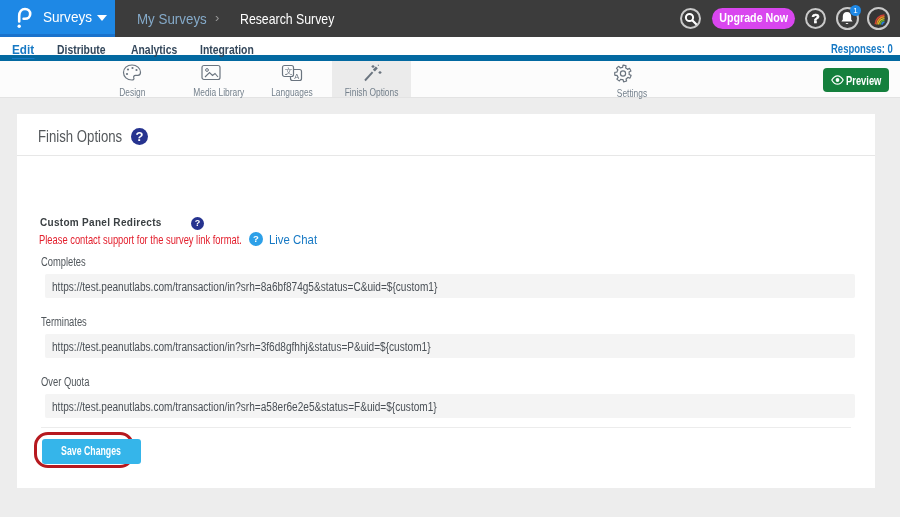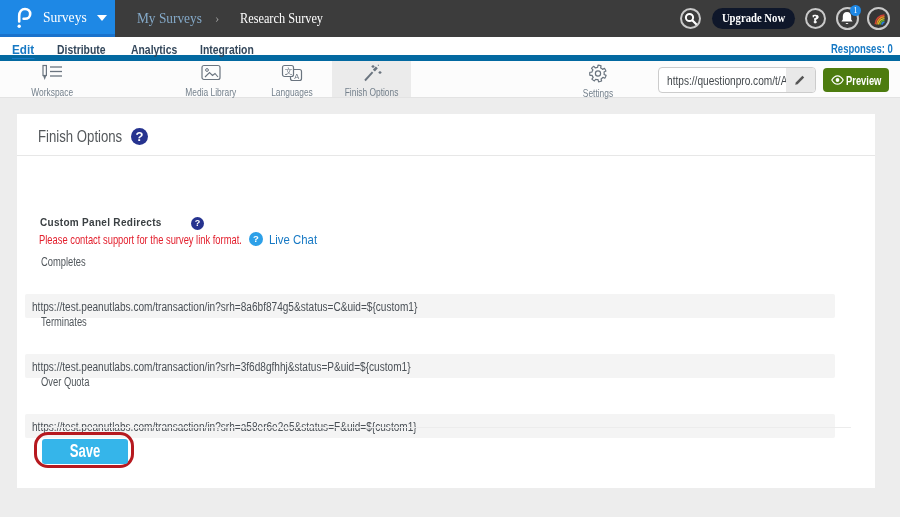--- a/index.html
+++ b/index.html
@@ -1,72 +1,72 @@
 <!DOCTYPE html>
 <html><head>
 <meta charset="utf-8">
 <style>
   * { margin:0; padding:0; box-sizing:border-box; }
   html,body { width:900px; height:517px; overflow:hidden; }
   body { font-family:"Liberation Sans", sans-serif; background:#ededed; position:relative; }
 
   
-  #topbar { position:absolute; left:0; top:0; width:900px; height:37px; background:#3c3c3c;font-family:Liberation Serif, serif; }
+  #topbar { position:absolute; left:0; top:0; width:900px; height:37px; background:#3c3c3c; }
   #logo { position:absolute; left:0; top:0; width:115px; height:37px; background:#1e88e5; border-bottom:3px solid #1a72cc; }
   #logo .sv { position:absolute; left:43px; top:8px; color:#fff; font-size:15.5px; transform:scaleX(.875); transform-origin:0 50%; }
   #crumb-my { position:absolute; left:137px; top:10px; white-space:nowrap; font-size:15px; color:#85aac9; transform:scaleX(.89); transform-origin:0 50%; }
   #crumb-gt { position:absolute; left:215px; top:10px; font-size:13px; color:#9a9a9a; }
   #crumb-rs { position:absolute; left:240px; top:10px; white-space:nowrap; font-size:15px; color:#ffffff; transform:scaleX(.82); transform-origin:0 50%; }
   .circ { position:absolute; border:2px solid #c9c9c9; border-radius:50%; }
-  #upgrade { position:absolute; left:712px; top:8px; width:83px; height:21px; background:#0f172a; border-radius:11px; color:#fff; font-size:12px; font-weight:bold; text-align:center; line-height:21px; }
+  #upgrade { position:absolute; left:712px; top:8px; width:83px; height:21px; background:#d946ef; border-radius:11px; color:#fff; font-size:12px; font-weight:bold; text-align:center; line-height:21px; }
   #upgrade span { display:inline-block; transform:scaleX(.89); }
   #qmark { color:#fff; font-weight:bold; font-size:13.5px; text-align:center; line-height:17.5px; -webkit-text-stroke:0.7px #fff; }
   #badge { position:absolute; left:850px; top:5px; width:11px; height:11px; background:#1e88e5; border-radius:50%; color:#fff; font-size:8px; text-align:center; line-height:11px; }
 
   
   #navrow { position:absolute; left:0; top:37px; width:900px; height:24px; background:#fff; border-bottom:6px solid #0369a1; }
   .nav { position:absolute; top:5px; white-space:nowrap; font-size:13px; font-weight:bold; color:#33475b; transform:scaleX(.8); transform-origin:0 50%; }
   #nav-edit { color:#1779c4; border-bottom:1px solid #1779c4; padding-bottom:1px; transform:scaleX(.9); }
   #responses { position:absolute; left:831px; top:5px; white-space:nowrap; font-size:12.5px; font-weight:bold; color:#1779c4; transform:scaleX(.76); transform-origin:0 50%; }
 
   
   #toolbar { position:absolute; left:0; top:61px; width:900px; height:37px; background:#fcfcfc; border-bottom:1px solid #e3e3e3; }
   .titem { position:absolute; top:0; height:36px; text-align:center; }
   .titem svg { display:block; margin:3px auto 0; }
   .titem .lbl { font-size:10.5px; color:#74808c; display:inline-block; margin-top:1px; transform:scaleX(.8); }
   #t-finish { background:#ebebeb; }
   #urlbox { position:absolute; left:658px; top:6px; width:158px; height:26px; background:#fff; border:1px solid #ccc; border-radius:4px; }
   #urlbox .txt { position:absolute; left:8px; top:6px; font-size:12.5px; color:#43484c; white-space:nowrap; transform:scaleX(.81); transform-origin:0 50%; }
   #urlbox .pen { position:absolute; right:0; top:0; width:29px; height:24px; background:#e9e9e9; border-radius:0 3px 3px 0; }
-  #preview { position:absolute; left:823px; top:7px; width:66px; height:24px; background:#4d7c0f; border-radius:4px; color:#fff; }
+  #preview { position:absolute; left:823px; top:7px; width:66px; height:24px; background:#15803d; border-radius:4px; color:#fff; }
   #preview span { position:absolute; left:23px; top:5px; font-size:13px; font-weight:bold; transform:scaleX(.72); transform-origin:0 50%; }
 
   
   #card { position:absolute; left:17px; top:114px; width:858px; height:374px; background:#fff; }
   #card h1 { position:absolute; left:21px; top:13px; white-space:nowrap; font-size:17px; font-weight:normal; color:#54585b; transform:scaleX(.775); transform-origin:0 50%; }
   #hq { position:absolute; left:114px; top:14px; width:17px; height:17px; border-radius:50%; background:#26338f; color:#fff; font-size:13px; font-weight:bold; text-align:center; line-height:17px; }
   #hline { position:absolute; left:0; top:41px; width:858px; border-top:1px solid #e7e7e7; }
 
   #dropdown { position:absolute; left:24px; top:67px; width:188px; height:22px; background:#efefef; border-radius:3px; }
   #dropdown .dtx { position:absolute; left:8px; top:3.5px; font-size:12.5px; color:#3b4043; transform:scaleX(.76); transform-origin:0 50%; }
   #dropdown .caret { position:absolute; right:10px; top:9px; width:0; height:0; border-left:4px solid transparent; border-right:4px solid transparent; border-top:4.5px solid #333; }
 
   #cpr { position:absolute; left:23px; top:103px; white-space:nowrap; font-size:10px; font-weight:bold; letter-spacing:0.3px; color:#3b4043; }
   #cprq { position:absolute; left:174px; top:103px; width:13px; height:13px; border-radius:50%; background:#26338f; color:#fff; font-size:9px; font-weight:bold; text-align:center; line-height:13px; }
   #redline { position:absolute; left:22px; top:118px; white-space:nowrap; font-size:13px; color:#e3202e; transform:scaleX(.72); transform-origin:0 50%; }
   #lcq { position:absolute; left:232px; top:118px; width:14px; height:14px; border-radius:50%; background:#2da0e8; color:#fff; font-size:9.5px; font-weight:bold; text-align:center; line-height:14px; }
   #livechat { position:absolute; left:252px; top:118px; white-space:nowrap; font-size:13px; color:#1779c4; transform:scaleX(.875); transform-origin:0 50%; }
 
   .flabel { position:absolute; left:24px; white-space:nowrap; font-size:12px; color:#50565b; transform:scaleX(.78); transform-origin:0 50%; }
-  .finput { position:absolute; left:8px; width:810px; height:24px; background:#f4f4f4; border-radius:2px;margin-top:20px; }
+  .finput { position:absolute; left:28px; width:810px; height:24px; background:#f4f4f4; border-radius:2px; }
   .finput span { position:absolute; left:7px; top:5.5px; font-size:12px; color:#4a5056; white-space:nowrap; transform:scaleX(.84); transform-origin:0 50%; }
 
   #hr2 { position:absolute; left:24px; top:313px; width:810px; border-top:1px solid #ececec; }
   #redbox { position:absolute; left:17px; top:318px; width:100px; height:36px; border:3px solid #b6191f; border-radius:14px; }
-  #savebtn { position:absolute; left:25px; top:325px; width:86px; height:25px; background:#35b5ea; border-radius:3px; color:#fff; font-size:18px; font-weight:bold; text-align:center; line-height:25px; }
+  #savebtn { position:absolute; left:25px; top:325px; width:99px; height:25px; background:#35b5ea; border-radius:3px; color:#fff; font-size:12px; font-weight:bold; text-align:center; line-height:25px; }
   #savebtn span { display:inline-block; transform:scaleX(.73); }
 </style>
 </head>
 <body>
 
 <div id="topbar">
   <div id="logo">
     <svg style="position:absolute;left:16px;top:7px" width="16" height="22" viewBox="0 0 16 22">
       <path d="M3.2 14.5 L3.2 9 C3.2 4.5 5.8 2 9 2 C12.2 2 14.2 4.3 14.2 7 C14.2 9.8 12 11.8 9 11.8 L7.6 11.8" fill="none" stroke="#fff" stroke-width="2.6" stroke-linecap="round"></path>
       <circle cx="3.2" cy="19.2" r="1.7" fill="#fff"></circle>
@@ -103,31 +103,31 @@
 
 <div id="navrow">
   <span class="nav" id="nav-edit" style="left:12px;">Edit</span>
   <span class="nav" style="left:57px;">Distribute</span>
   <span class="nav" style="left:131px;">Analytics</span>
   <span class="nav" style="left:200px;">Integration</span>
   <span id="responses">Responses: 0</span>
 </div>
 
 <div id="toolbar">
-  <div class="titem" style="left:17px;width:70px;">
-    <svg width="30" height="18" viewBox="0 0 30 18">
-      <rect x="6" y="1.5" width="3.4" height="10" fill="none" stroke="#6a747f" stroke-width="1.2"></rect>
-      <path d="M6 11.5 L7.7 16 L9.4 11.5 Z" fill="#6a747f"></path>
-      <line x1="13" y1="3" x2="25" y2="3" stroke="#6a747f" stroke-width="1.3"></line>
-      <line x1="13" y1="7.5" x2="25" y2="7.5" stroke="#6a747f" stroke-width="1.3"></line>
-      <line x1="13" y1="12" x2="25" y2="12" stroke="#6a747f" stroke-width="1.3"></line>
-    </svg>
-    <span class="lbl">Workspace</span>
-  </div>
-  <div class="titem" style="left:171px;width:80px;">
+  <div class="titem" style="left:103px;width:58px;">
+    <svg width="20" height="18" viewBox="0 0 20 18">
+      <path d="M10 1 C5 1 1.5 4.3 1.5 8.5 C1.5 12.7 5 16 10 16 C11.6 16 12.3 15 11.8 13.8 C11.3 12.5 12 11.3 13.5 11.3 L16 11.3 C17.5 11.3 18.5 10.2 18.5 8.3 C18.5 4.2 14.7 1 10 1 Z" fill="none" stroke="#6a747f" stroke-width="1.2"></path>
+      <circle cx="6" cy="5.5" r="1.1" fill="#6a747f"></circle>
+      <circle cx="10.5" cy="4" r="1.1" fill="#6a747f"></circle>
+      <circle cx="14.5" cy="6" r="1.1" fill="#6a747f"></circle>
+      <circle cx="5" cy="10" r="1.1" fill="#6a747f"></circle>
+    </svg>
+    <span class="lbl">Design</span>
+  </div>
+  <div class="titem" style="left:171px;width:80px;text-align:right;">
     <svg width="22" height="18" viewBox="0 0 22 18">
       <rect x="2" y="1.5" width="18" height="14" rx="2" fill="none" stroke="#6a747f" stroke-width="1.2"></rect>
       <circle cx="7" cy="6" r="1.4" fill="none" stroke="#6a747f" stroke-width="1"></circle>
       <path d="M5 13 L9.5 8.5 L12.5 11.5 L15 9.5 L18 13" fill="none" stroke="#6a747f" stroke-width="1.1"></path>
     </svg>
     <span class="lbl">Media Library</span>
   </div>
   <div class="titem" style="left:262px;width:60px;">
     <svg width="22" height="18" viewBox="0 0 22 18">
       <rect x="9.5" y="5.5" width="11" height="11" rx="2" fill="none" stroke="#6a747f" stroke-width="1.2"></rect>
@@ -142,35 +142,28 @@
       <line x1="4" y1="16.5" x2="11.6" y2="8.1" stroke="#6a747f" stroke-width="1.9"></line>
       <line x1="12.9" y1="6.6" x2="15.8" y2="3.4" stroke="#6a747f" stroke-width="2.8"></line>
       <line x1="17.5" y1="8.5" x2="20.5" y2="8.5" stroke="#6a747f" stroke-width="1.2"></line>
       <line x1="19" y1="7" x2="19" y2="10" stroke="#6a747f" stroke-width="1.2"></line>
       <line x1="10.5" y1="2.5" x2="13.5" y2="2.5" stroke="#6a747f" stroke-width="1.2"></line>
       <line x1="12" y1="1" x2="12" y2="4" stroke="#6a747f" stroke-width="1.2"></line>
       <line x1="16.8" y1="1.2" x2="18" y2="1.2" stroke="#6a747f" stroke-width="1.1"></line>
     </svg>
     <span class="lbl">Finish Options</span>
   </div>
-  <div class="titem" style="left:570px;width:56px;">
+  <div class="titem" style="left:595px;width:56px;text-align:right;">
     <svg width="20" height="19" viewBox="0 0 20 19">
       <path d="M10.00 1.20 A8.3 8.3 0 0 1 13.06 1.78 L12.62 3.88 A6.2 6.2 0 0 1 14.61 5.35 L16.49 4.33 A8.3 8.3 0 0 1 17.94 7.08 L16.03 8.05 A6.2 6.2 0 0 1 16.12 10.51 L18.09 11.35 A8.3 8.3 0 0 1 16.84 14.20 L14.89 13.31 A6.2 6.2 0 0 1 13.02 14.91 L13.60 16.98 A8.3 8.3 0 0 1 10.60 17.78 L10.07 15.70 A6.2 6.2 0 0 1 7.65 15.24 L6.40 16.98 A8.3 8.3 0 0 1 3.90 15.13 L5.20 13.42 A6.2 6.2 0 0 1 4.05 11.24 L1.91 11.35 A8.3 8.3 0 0 1 1.80 8.24 L3.94 8.19 A6.2 6.2 0 0 1 4.93 5.93 L3.51 4.33 A8.3 8.3 0 0 1 5.87 2.30 L7.24 3.95 A6.2 6.2 0 0 1 9.63 3.31 Z" fill="none" stroke="#6a747f" stroke-width="1.2" stroke-linejoin="round"></path>
       <circle cx="10" cy="9.5" r="2.6" fill="none" stroke="#6a747f" stroke-width="1.2"></circle>
     </svg>
     <span class="lbl">Settings</span>
   </div>
 
-  <div id="urlbox">
-    <span class="txt">https://questionpro.com/t/A</span>
-    <div class="pen"></div>
-    <svg style="position:absolute;right:9px;top:6px" width="12" height="12" viewBox="0 0 12 12">
-      <path d="M1.2 10.8 L1.8 8.4 L8.4 1.8 L10.2 3.6 L3.6 10.2 Z" fill="#555"></path>
-    </svg>
-  </div>
   <div id="preview">
     <svg style="position:absolute;left:8px;top:7px" width="13" height="10" viewBox="0 0 13 10">
       <path d="M0.8 5 C2.4 2.2 4.4 0.8 6.5 0.8 C8.6 0.8 10.6 2.2 12.2 5 C10.6 7.8 8.6 9.2 6.5 9.2 C4.4 9.2 2.4 7.8 0.8 5 Z" fill="none" stroke="#fff" stroke-width="1.2"></path>
       <circle cx="6.5" cy="5" r="1.9" fill="#fff"></circle>
     </svg>
     <span>Preview</span>
   </div>
 </div>
 
 <div id="card">

